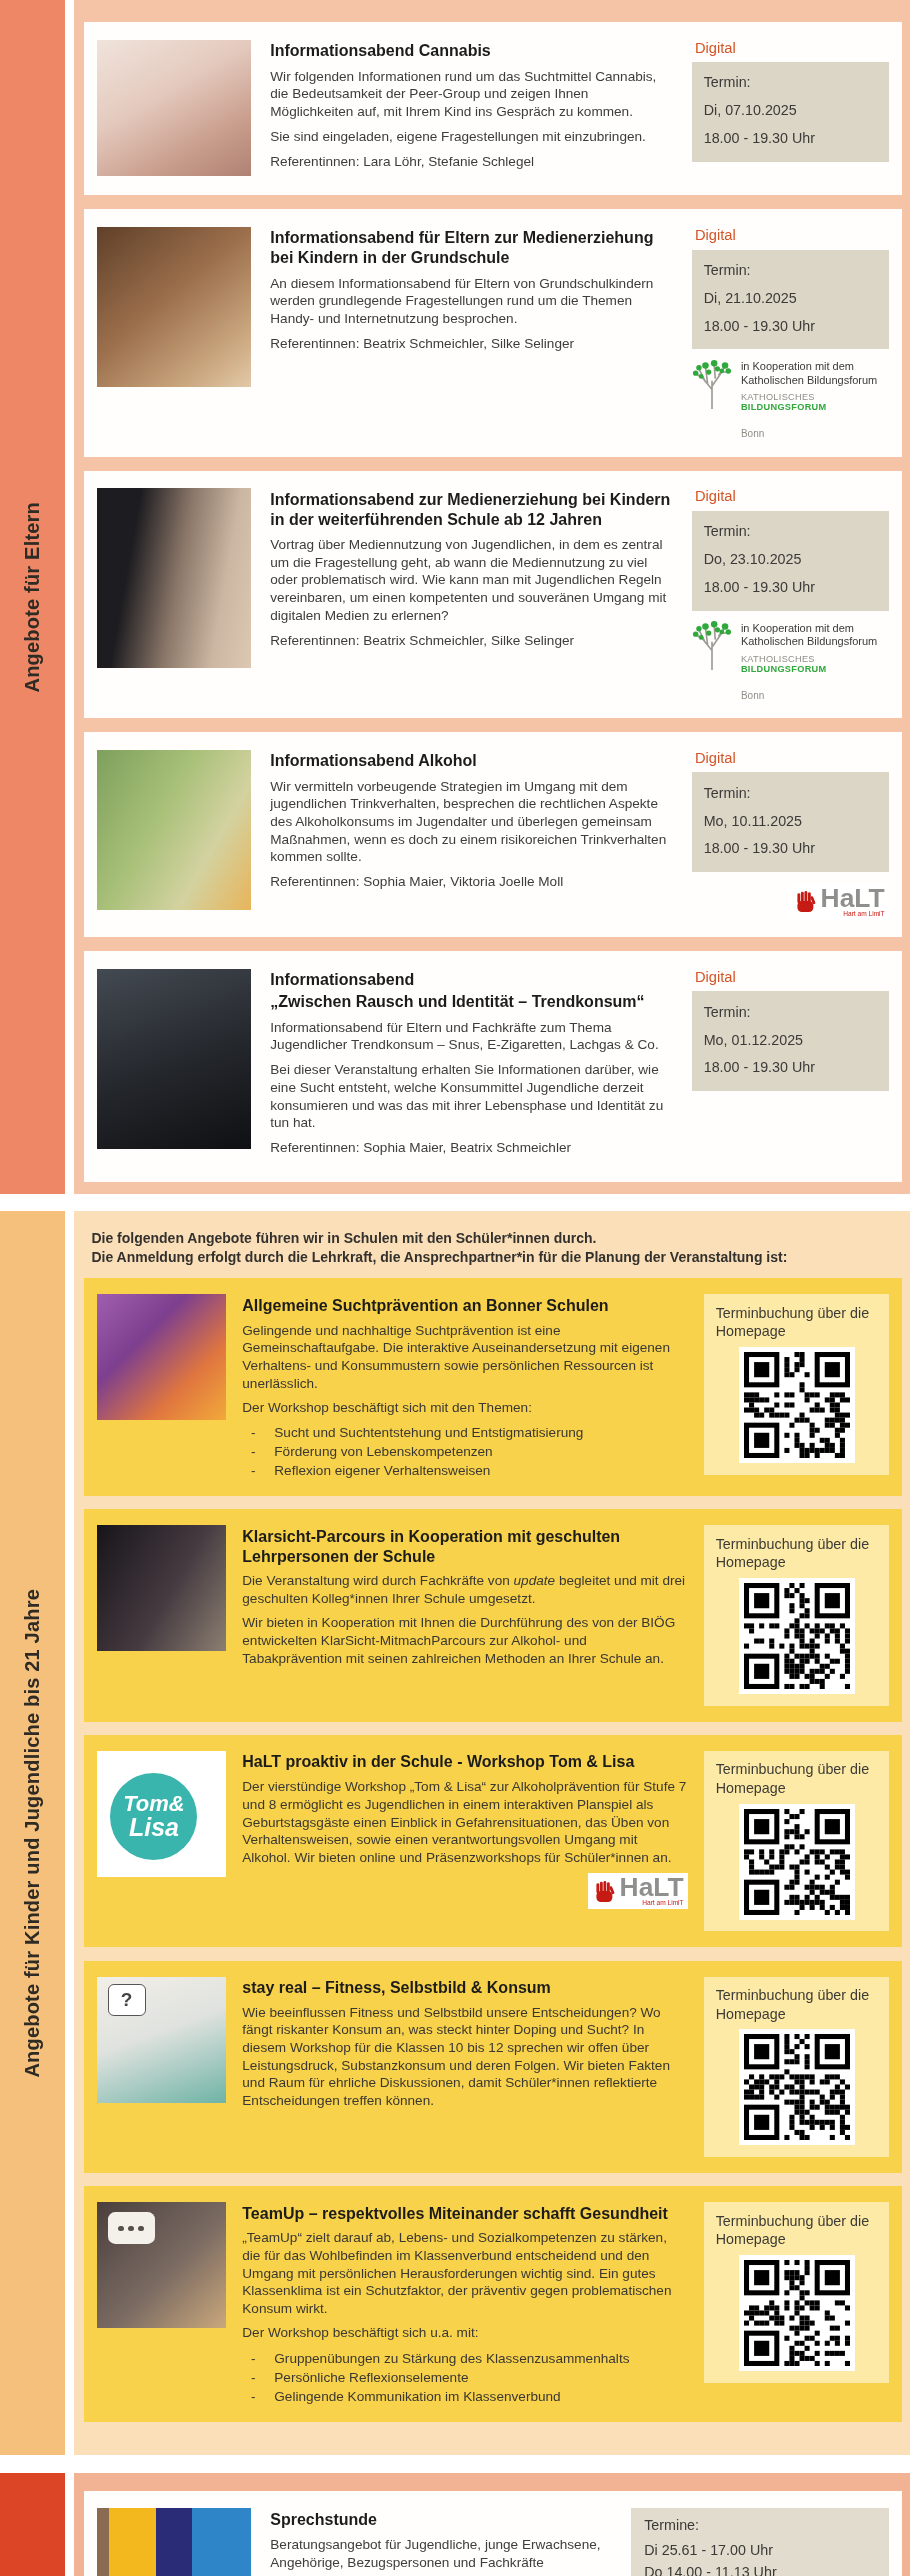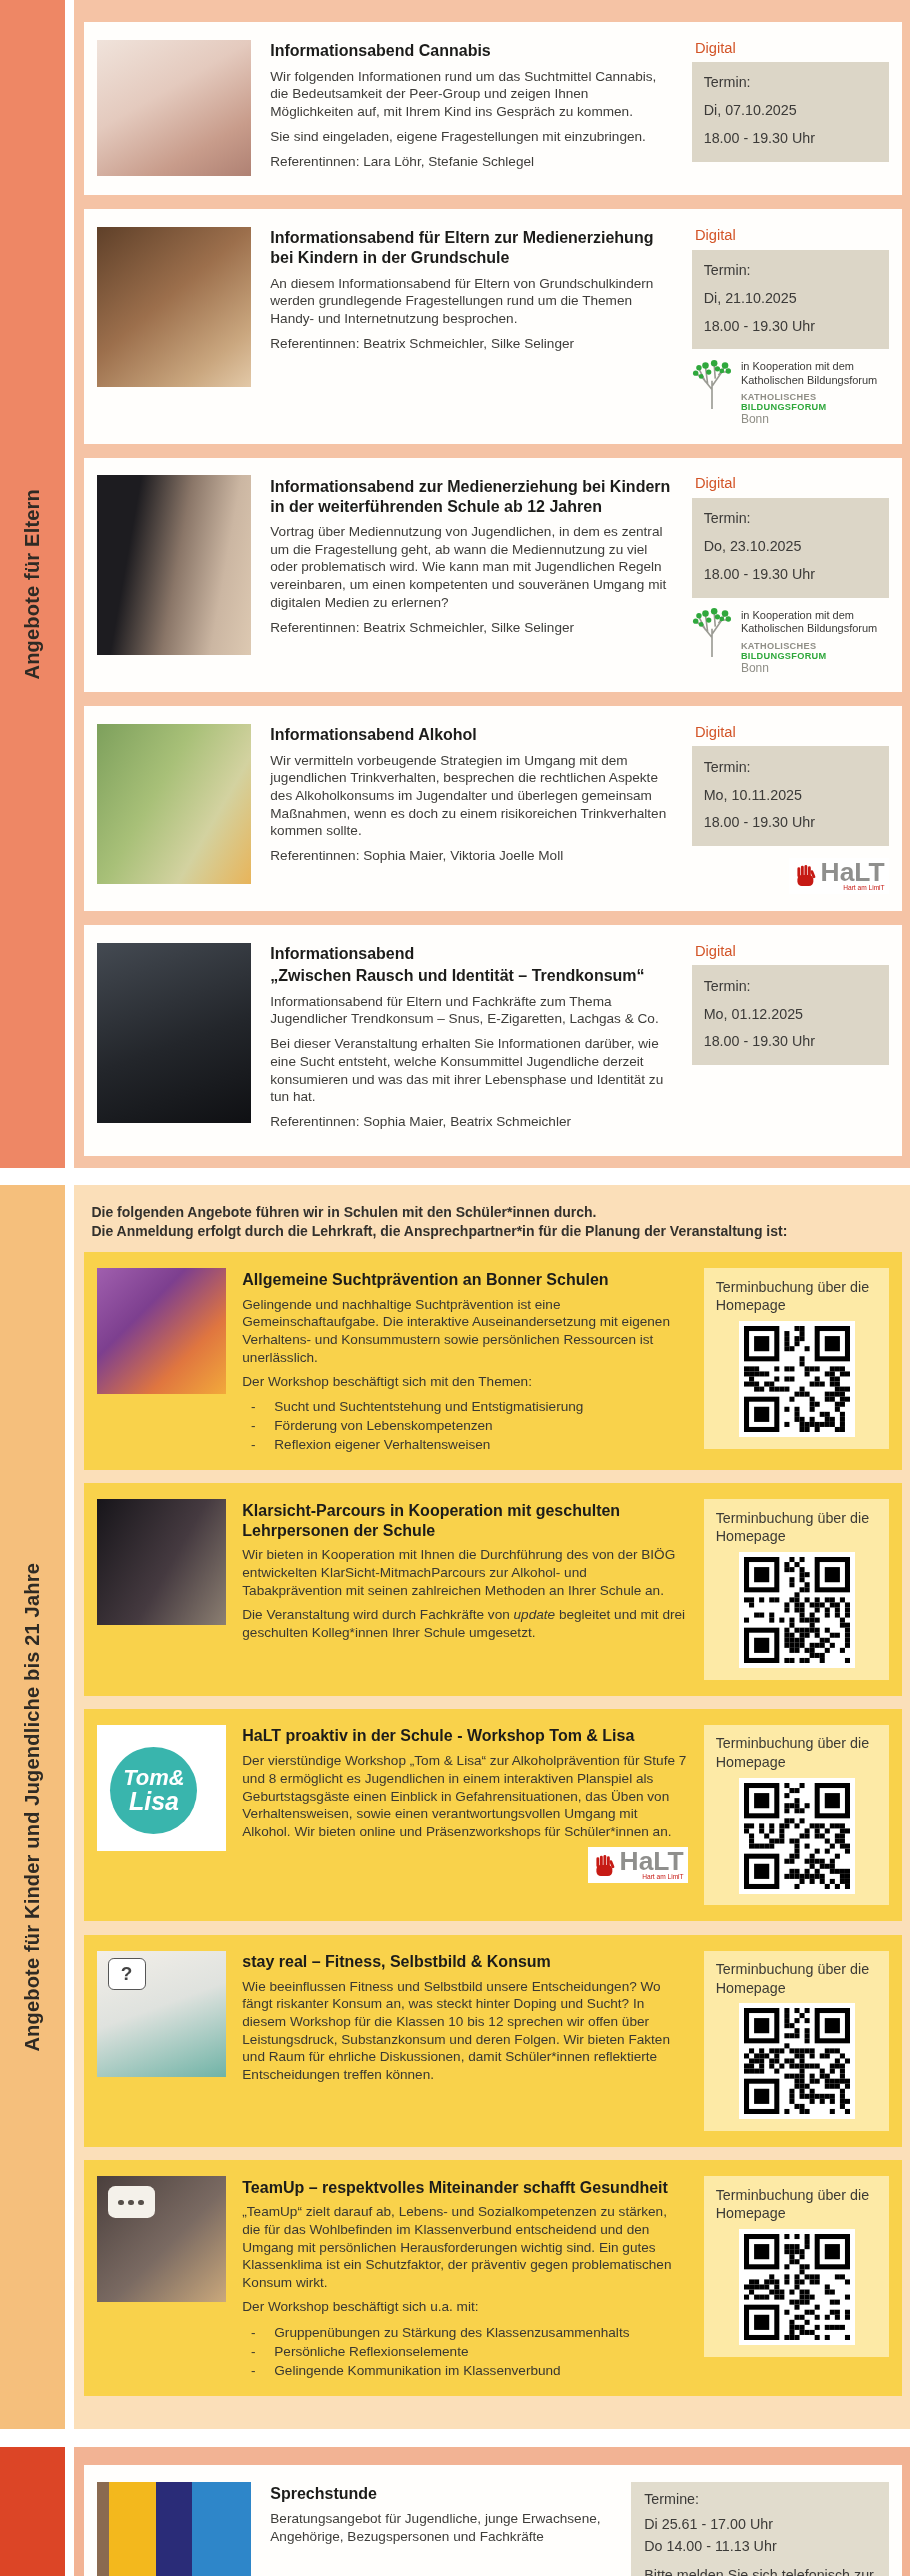--- a/index.html
+++ b/index.html
@@ -28,23 +28,23 @@
   .card-main p { margin:0 0 7.3px; font-size:13.6px; line-height:1.3; }
   .card-main p.ref { margin-top:1.5px; }
   .card-side { flex:0 0 197px; }
   .mode { color:#d35427; font-size:14.7px; margin:0 0 6.6px 2.9px; }
   .datebox { background:#dcd6c7; color:#3b3a38; font-size:14.3px; line-height:1.95; padding:7.3px 11.7px 8.8px; }
 
   
   .coop { margin-top:9.5px; display:grid; grid-template-columns:43px auto; column-gap:5.9px; align-items:start; }
   .coop svg { width:40px; height:50px; }
   .coop-note { font-size:11px; line-height:1.25; color:#3b3a38; margin:1.5px 0 4.4px; }
-  .coop-name1 { display:block; color:#8f8e86; font-weight:700; font-size:9.2px; letter-spacing:0.3px; }
+  .coop-name1 { display:block; color:#8f8e86; font-weight:400; font-size:9.2px; letter-spacing:0.3px; }
   .coop-name2 { display:block; color:#2fa83c; font-weight:700; font-size:9.2px; letter-spacing:0.3px; }
-  .coop-city  { display:block; color:#8f8e86; font-size:12px; margin-top:0; }
+  .coop-city  { display:block; color:#8f8e86; font-size:10px; margin-top:16px; }
   .halt { margin-top:11.7px; margin-left:auto; display:flex; align-items:flex-end; gap:1px; width:max-content; background:#fff; padding:2.9px 4.4px; }
   .halt svg { width:26.4px; height:26.4px; }
   .halt-word { font-size:26.4px; font-weight:700; color:#8f8f8d; line-height:.85; display:block; }
   .halt-sub { font-size:6.6px; color:#c61a14; text-align:right; display:block; margin-top:0.7px; }
   .halt.inline { margin-top:2.9px; }
 
   
   .photo, .illu { flex:0 0 154px;padding-left:13px; }
   .ph-cannabis { height:136px; background:linear-gradient(150deg,#f0e3db 0%,#e4cabe 40%,#c89c8b 75%,#af8173 100%); }
   .ph-phones   { height:160px; background:linear-gradient(140deg,#5f4029 0%,#9c6f4c 45%,#caa77f 80%,#e3c9a8 100%); }
@@ -412,22 +412,22 @@
                 <rect x="8" y="64" width="12" height="12" fill="#000"></rect>
               </svg>
             </div>
         </aside>
       </article>
 
       <article class="ycard">
         <div class="illu il-b"></div>
         <div class="card-main">
           <h3>Klarsicht-Parcours in Kooperation mit geschulten Lehrpersonen der Schule</h3>
+          <p><span>Die Veranstaltung wird durch Fachkräfte von </span><em class="upd">update</em><span> begleitet und mit drei geschulten Kolleg*innen Ihrer Schule umgesetzt.</span></p>
           <p>Wir bieten in Kooperation mit Ihnen die Durchführung des von der BIÖG entwickelten KlarSicht-MitmachParcours zur Alkohol- und Tabakprävention mit seinen zahlreichen Methoden an Ihrer Schule an.</p>
-          <p><span>Die Veranstaltung wird durch Fachkräfte von </span><em class="upd">update</em><span> begleitet und mit drei geschulten Kolleg*innen Ihrer Schule umgesetzt.</span></p>
         </div>
         <aside class="ybox">
           <div class="ybox-label">Terminbuchung über die Homepage</div>
           <div class="qr-wrap">
               <svg class="qr-svg" viewBox="0 0 84 84">
                 <rect x="36" y="0" width="4" height="4" fill="#000"></rect>
                 <rect x="44" y="0" width="4" height="4" fill="#000"></rect>
                 <rect x="32" y="4" width="4" height="4" fill="#000"></rect>
                 <rect x="40" y="4" width="4" height="4" fill="#000"></rect>
                 <rect x="32" y="8" width="4" height="4" fill="#000"></rect>

